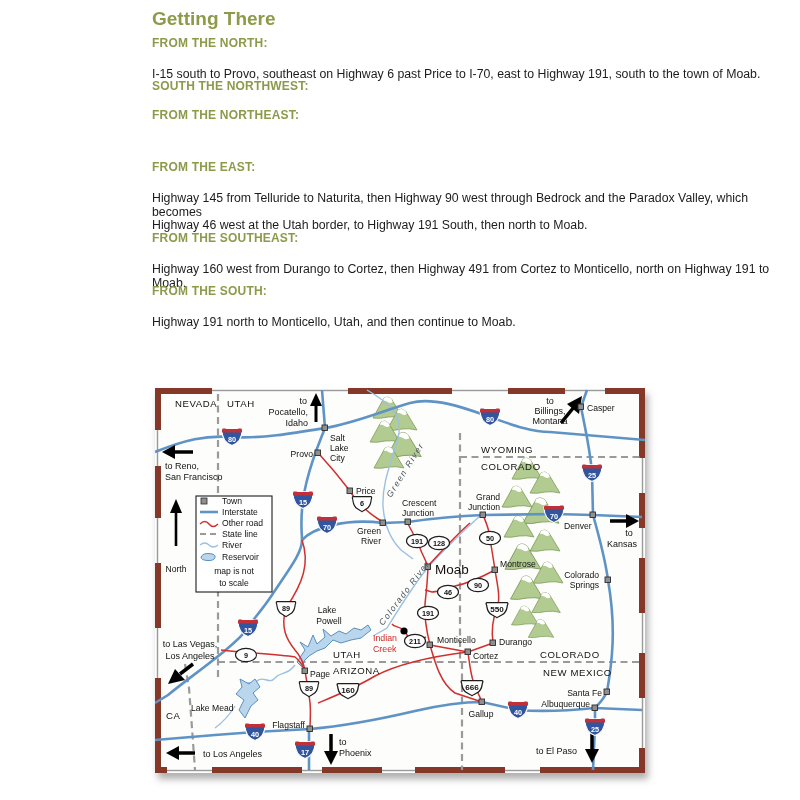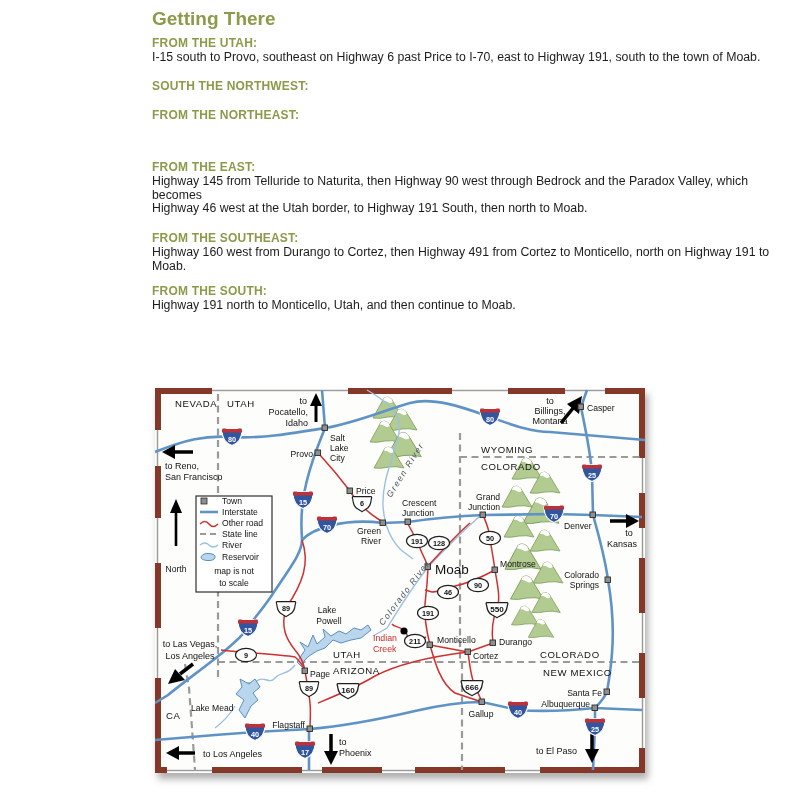--- a/index.html
+++ b/index.html
@@ -1,41 +1,41 @@
 <!DOCTYPE html>
 <html><head>
 <meta charset="utf-8">
 <style>
   html,body{margin:0;padding:0;}
   body{width:800px;height:800px;overflow:hidden;background:#fff;position:relative;
        font-family:"Liberation Sans", sans-serif;color:#1c1c1c;}
   .page-title{position:absolute;left:152px;top:8px;font-size:19px;font-weight:bold;color:#8c9a4a;}
   .section{position:absolute;left:152px;}
   .sec-head{font-size:12px;font-weight:bold;color:#8c9a4a;letter-spacing:.2px;}
-  .sec-body{font-size:12.3px;line-height:13.5px;color:#1c1c1c;white-space:pre-wrap;margin-top:1px;}
+  .sec-body{font-size:12.3px;line-height:13.5px;color:#1c1c1c;white-space:pre-wrap;margin-top:18px;}
   .map-wrap{position:absolute;left:155px;top:388px;width:490px;height:385px;
             box-shadow:3px 6px 7px rgba(110,110,110,.55);background:#fdfdfb;}
   svg text{font-family:"Liberation Sans", sans-serif;}
   .lbl{font-size:8.6px;fill:#111;}
   .state{font-size:9.6px;fill:#111;letter-spacing:.6px;}
   .dir{font-size:9px;fill:#111;}
   .riverlbl{font-size:8.6px;font-style:italic;fill:#49555e;letter-spacing:1.5px;}
   .redlbl{font-size:8.8px;fill:#cf2a2a;}
   .moab{font-size:13.5px;fill:#111;}
   .leg{font-size:8.6px;fill:#111;}
   .shnum{font-size:7.3px;font-weight:bold;fill:#fff;text-anchor:middle;}
   .usnum{font-size:7.3px;font-weight:bold;fill:#111;text-anchor:middle;}
 </style>
 </head>
 <body>
 
 <div class="page-title">Getting There</div>
 
 <div class="section" style="top:36px">
-  <div class="sec-head">FROM THE UTAH:</div>
+  <div class="sec-head">FROM THE NORTH:</div>
   <div class="sec-body">I-15 south to Provo, southeast on Highway 6 past Price to I-70, east to Highway 191, south to the town of Moab.</div>
 </div>
 <div class="section" style="top:79px">
   <div class="sec-head">SOUTH THE NORTHWEST:</div>
 </div>
 <div class="section" style="top:108px">
   <div class="sec-head">FROM THE NORTHEAST:</div>
 </div>
 <div class="section" style="top:160px">
   <div class="sec-head">FROM THE EAST:</div>

